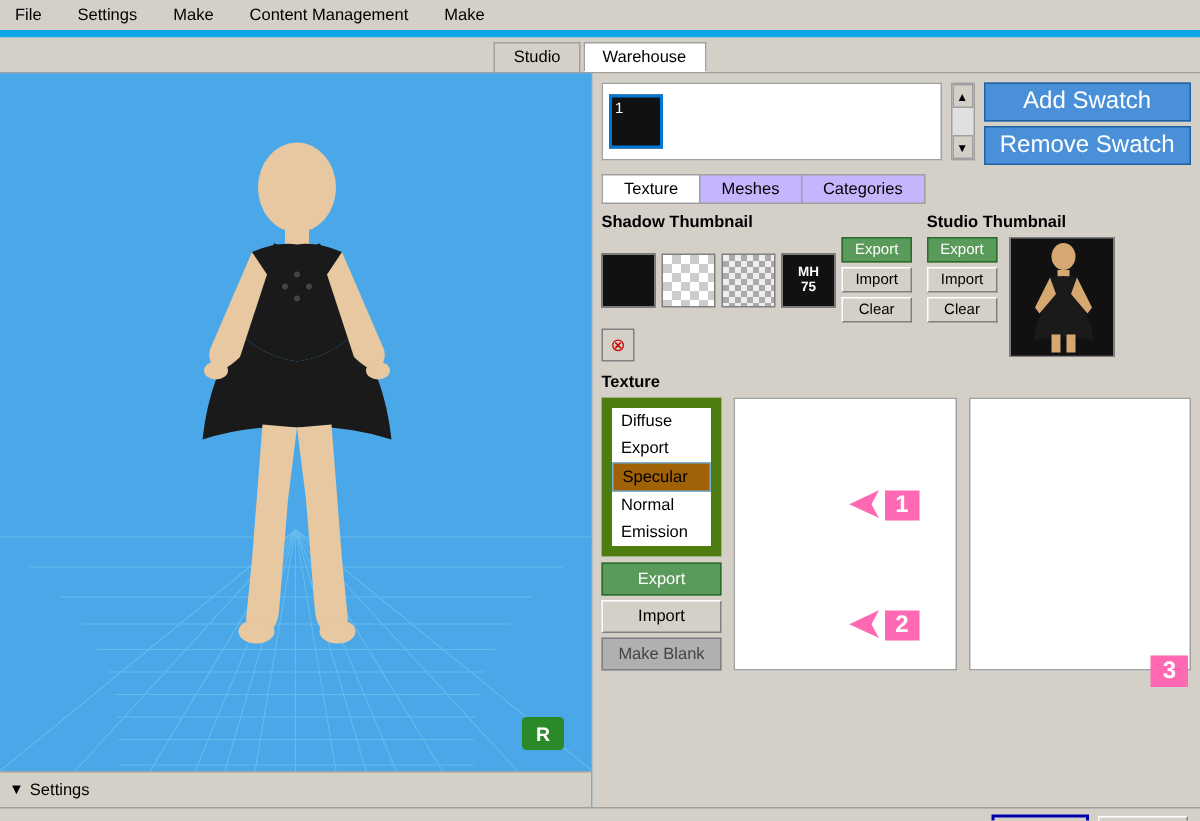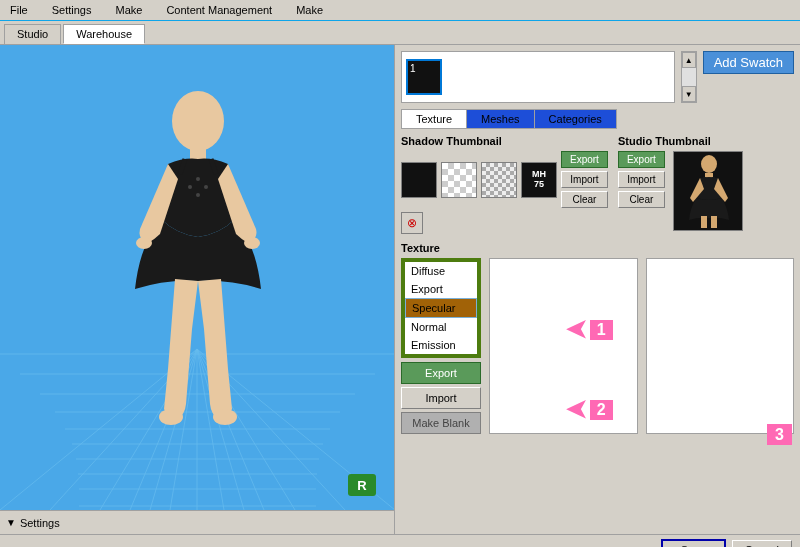--- a/index.html
+++ b/index.html
@@ -11,33 +11,34 @@
       height: 547px;
       overflow: hidden;
       user-select: none;
     }
     
     .menu-bar {
       background: #d4d0c8;
       padding: 2px 4px;
       display: flex;
       gap: 12px;
-      border-bottom: 1px solid #0ea5e9;
+      border-bottom: 5px solid #0ea5e9;
     }
     .menu-item {
       padding: 2px 6px;
       cursor: pointer;
       font-size: 11px;
     }
     
     .tab-bar {
       display: flex;
       padding: 3px 4px 0;
       gap: 2px;
       background: #d4d0c8;
+      justify-content: center;
     }
     .tab {
       padding: 3px 12px;
       border: 1px solid #a0a0a0;
       border-bottom: none;
       background: #d4d0c8;
       cursor: pointer;
       font-size: 11px;
     }
     .tab.active {
@@ -139,21 +140,21 @@
       flex-direction: column;
       gap: 3px;
     }
     .btn {
       padding: 3px 10px;
       background: #d4d0c8;
       border: 1px solid #808080;
       border-top-color: #ffffff;
       border-left-color: #ffffff;
       cursor: pointer;
-      font-size: 13px;
+      font-size: 16px;
       white-space: nowrap;
     }
     .btn-blue {
       background: #4a90d9;
       color: white;
       border: 1px solid #2060a0;
     }
     .btn-green {
       background: #5a9a5a;
       color: white;
@@ -168,21 +169,21 @@
     }
     
     .inner-tab-bar {
       display: flex;
       gap: 0;
       margin-bottom: 6px;
     }
     .inner-tab {
       padding: 3px 14px;
       border: 1px solid #a0a0a0;
-      background: #1d4ed8;
+      background: #c4b5fd;
       cursor: pointer;
       font-size: 11px;
       border-right: none;
     }
     .inner-tab:last-child { border-right: 1px solid #a0a0a0; }
     .inner-tab.active { background: white; }
     
     .texture-content {
       display: flex;
       gap: 10px;
@@ -290,21 +291,21 @@
       display: flex;
       gap: 8px;
       flex: 1;
     }
     .texture-section-title {
       font-weight: bold;
       font-size: 11px;
       margin-bottom: 4px;
     }
     .texture-list {
-      border: 4px solid #4d7c0f;
+      border: 7px solid #4d7c0f;
       background: white;
       width: 80px;
     }
     .texture-list-item {
       padding: 3px 6px;
       cursor: pointer;
       font-size: 11px;
     }
     .texture-list-item.selected {
       background: #a16207;
@@ -446,20 +447,21 @@
         <div class="swatch-item" style="position: relative;">
           <span style="font-size:10px;color:white;position:absolute;top:2px;left:2px;">1</span>
         </div>
       </div>
       <div class="swatch-scrollbar">
         <div class="swatch-scrollbar-btn">▲</div>
         <div class="swatch-scrollbar-btn">▼</div>
       </div>
       <div class="swatch-buttons">
         <button class="btn btn-blue">Add Swatch</button>
+        <button class="btn btn-blue">Remove Swatch</button>
       </div>
     </div>
 
     <div class="inner-tab-bar">
       <div class="inner-tab active">Texture</div>
       <div class="inner-tab">Meshes</div>
       <div class="inner-tab">Categories</div>
     </div>
 
     <div class="texture-content">

